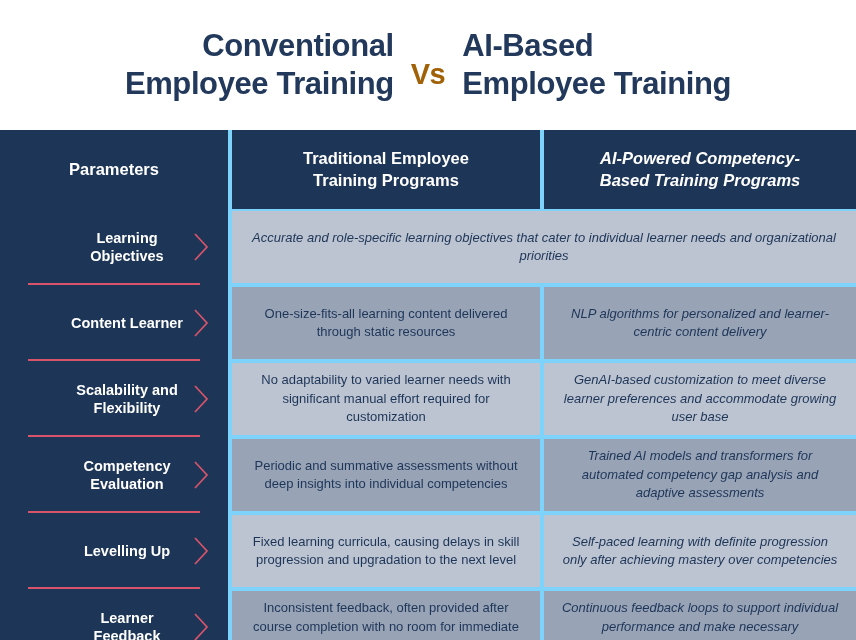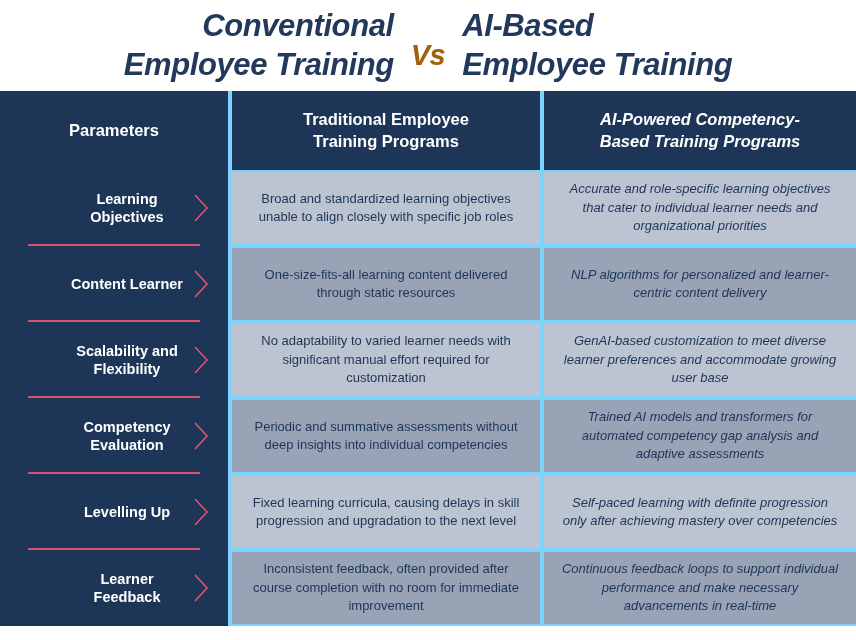--- a/index.html
+++ b/index.html
@@ -10,28 +10,27 @@
   body {
     width: 856px;
     height: 640px;
     overflow: hidden;
     font-family: "Liberation Sans", sans-serif;
     -webkit-font-smoothing: antialiased;
   }
 
   
   .title-band {
-    height: 91px;
+    height: 130px;
     display: flex;
     align-items: center;
     justify-content: center;
     background: #ffffff;
     box-sizing: border-box;
     padding: 0 4px;
-    font-style: italic;
   }
   .title-left,
   .title-right {
     font-size: 31px;
     font-weight: bold;
     line-height: 1.24;
     color: #22395c;
     letter-spacing: -0.4px;
   }
   .title-left {
@@ -223,21 +222,20 @@
       <div class="param-inner">
         <span class="param-label">Learning Objectives</span>
         <span class="chevron">
           <svg width="26" height="34" viewBox="0 0 26 34">
               <polyline points="7,4 19,17 7,30" fill="none" stroke="#d9546a" stroke-width="1.7"></polyline>
             </svg>
         </span>
       </div>
       <span class="rule"></span>
     </div>
-    <div class="cell c-a">Broad and standardized learning objectives unable to align closely with specific job roles</div>
     <div class="cell c-b">Accurate and role-specific learning objectives that cater to individual learner needs and organizational priorities</div>
   </div>
 
   <div class="row body-row stripe-dark">
     <div class="cell c-param">
       <div class="param-inner">
         <span class="param-label">Content Learner</span>
         <span class="chevron">
           <svg width="26" height="34" viewBox="0 0 26 34">
               <polyline points="7,4 19,17 7,30" fill="none" stroke="#d9546a" stroke-width="1.7"></polyline>

